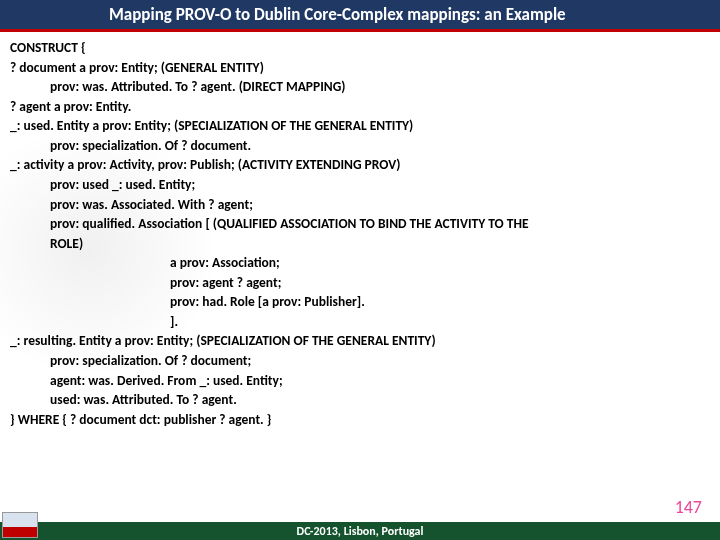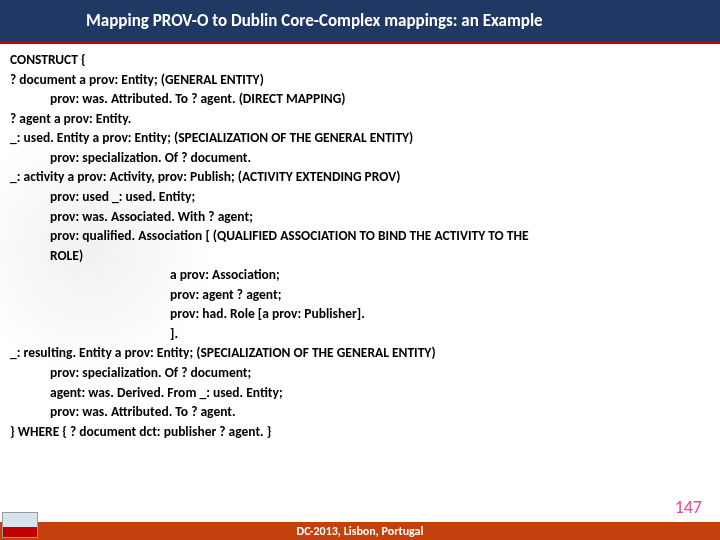--- a/index.html
+++ b/index.html
@@ -6,26 +6,26 @@
   body {
     width: 720px;
     height: 540px;
     font-family: Calibri, Arial, sans-serif;
     background: #ffffff;
     position: relative;
     overflow: hidden;
   }
   .title-bar {
     width: 100%;
-    height: 44px;
+    height: 32px;
     background: #1f3864;
     border-bottom: 3px solid #c00000;
     display: flex;
     align-items: center;
-    padding-left: 86px;
+    padding-left: 109px;
   }
   .title-text {
     color: #ffffff;
     font-weight: bold;
     font-size: 17px;
   }
   .content {
     padding: 6px 10px 0 10px;
     font-size: 13.5px;
     line-height: 1.45;
@@ -34,21 +34,21 @@
   }
   .l0 { margin-left: 0; }
   .l1 { margin-left: 40px; }
   .l2 { margin-left: 160px; }
   .footer-bar {
     position: absolute;
     bottom: 0;
     left: 0;
     width: 100%;
     height: 18px;
-    background: #c2410c;
+    background: #14532d;
     text-align: center;
     color: #ffffff;
     font-size: 12px;
     font-weight: bold;
     line-height: 18px;
   }
   .page-number {
     position: absolute;
     right: 18px;
     bottom: 22px;
@@ -96,21 +96,21 @@
     <div class="l1">prov: was. Associated. With ? agent;</div>
     <div class="l1">prov: qualified. Association [ (QUALIFIED ASSOCIATION TO BIND THE ACTIVITY TO THE</div>
     <div class="l1">ROLE)</div>
     <div class="l2">a prov: Association;</div>
     <div class="l2">prov: agent ? agent;</div>
     <div class="l2">prov: had. Role [a prov: Publisher].</div>
     <div class="l2">].</div>
     <div class="l0">_: resulting. Entity a prov: Entity; (SPECIALIZATION OF THE GENERAL  ENTITY)</div>
     <div class="l1">prov: specialization. Of ? document;</div>
     <div class="l1">agent: was. Derived. From _: used. Entity;</div>
-    <div class="l1">prov: was. Attributed. To ? agent.</div>
+    <div class="l1">used: was. Attributed. To ? agent.</div>
     <div class="l0">} WHERE { ? document dct: publisher ? agent. }</div>
   </div>
 
 <div class="page-number">147</div>
 
 <div class="footer-bar">
   <span>DC-2013, Lisbon, Portugal</span>
 </div>
 
 <div class="logo-box"></div>

